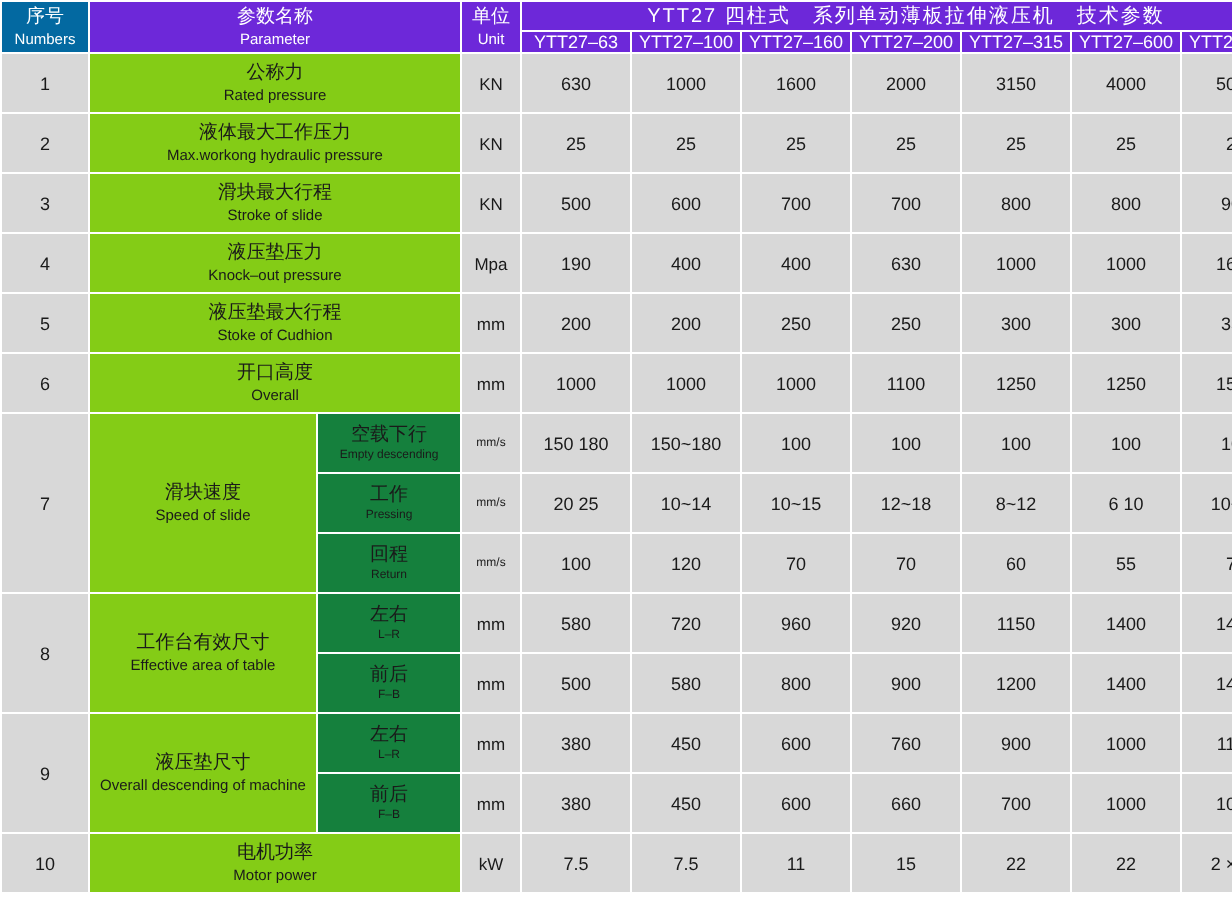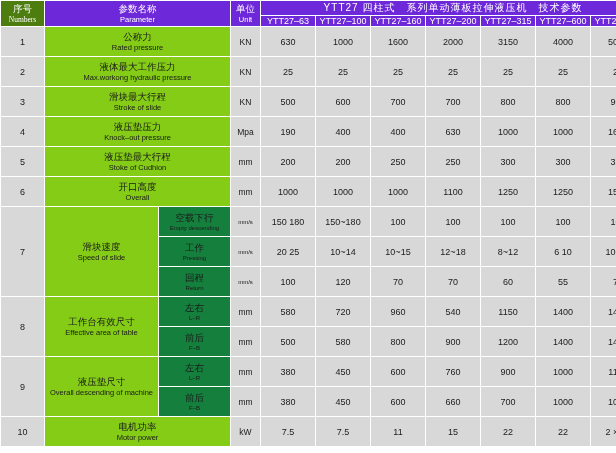--- a/index.html
+++ b/index.html
@@ -16,21 +16,21 @@
     width:616px;
     table-layout:fixed;
   }
   td,th{
     border:1px solid #ffffff;
     text-align:center;
     vertical-align:middle;
     padding:0;
     font-weight:normal;
   }
-  .hdr-dark{background:#4d7c0f;color:#ffffff;font-family:Liberation Serif, serif;}
+  .hdr-dark{background:#0369a1;color:#ffffff;}
   .hdr-mid{background:#6d28d9;color:#ffffff;}
   .cell{background:#d8d8d8;color:#1a1a1a;}
   .label{background:#84cc16;color:#1a1a1a;}
   .sub{background:#15803d;color:#1a1a1a;}
   .cn{font-size:9.5px;line-height:12px;}
   .en{font-size:7.5px;line-height:10px;}
   .tiny{font-size:6px;line-height:8px;}
   .title{font-size:10px;letter-spacing:1px;}
   .numcell{font-size:9px;}
   .unit{font-size:8.5px;}
@@ -233,21 +233,21 @@
       <div class="en">Effective area of table</div>
     </td>
     <td class="sub" colspan="2">
       <div class="cn">左右</div>
       <div class="tiny">L–R</div>
     </td>
     <td class="cell unit">mm</td>
     <td class="cell numcell">580</td>
     <td class="cell numcell">720</td>
     <td class="cell numcell">960</td>
-    <td class="cell numcell">540</td>
+    <td class="cell numcell">920</td>
     <td class="cell numcell">1150</td>
     <td class="cell numcell">1400</td>
     <td class="cell numcell">1400</td>
   </tr>
   <tr class="rowh">
     <td class="sub" colspan="2">
       <div class="cn">前后</div>
       <div class="tiny">F–B</div>
     </td>
     <td class="cell unit">mm</td>

